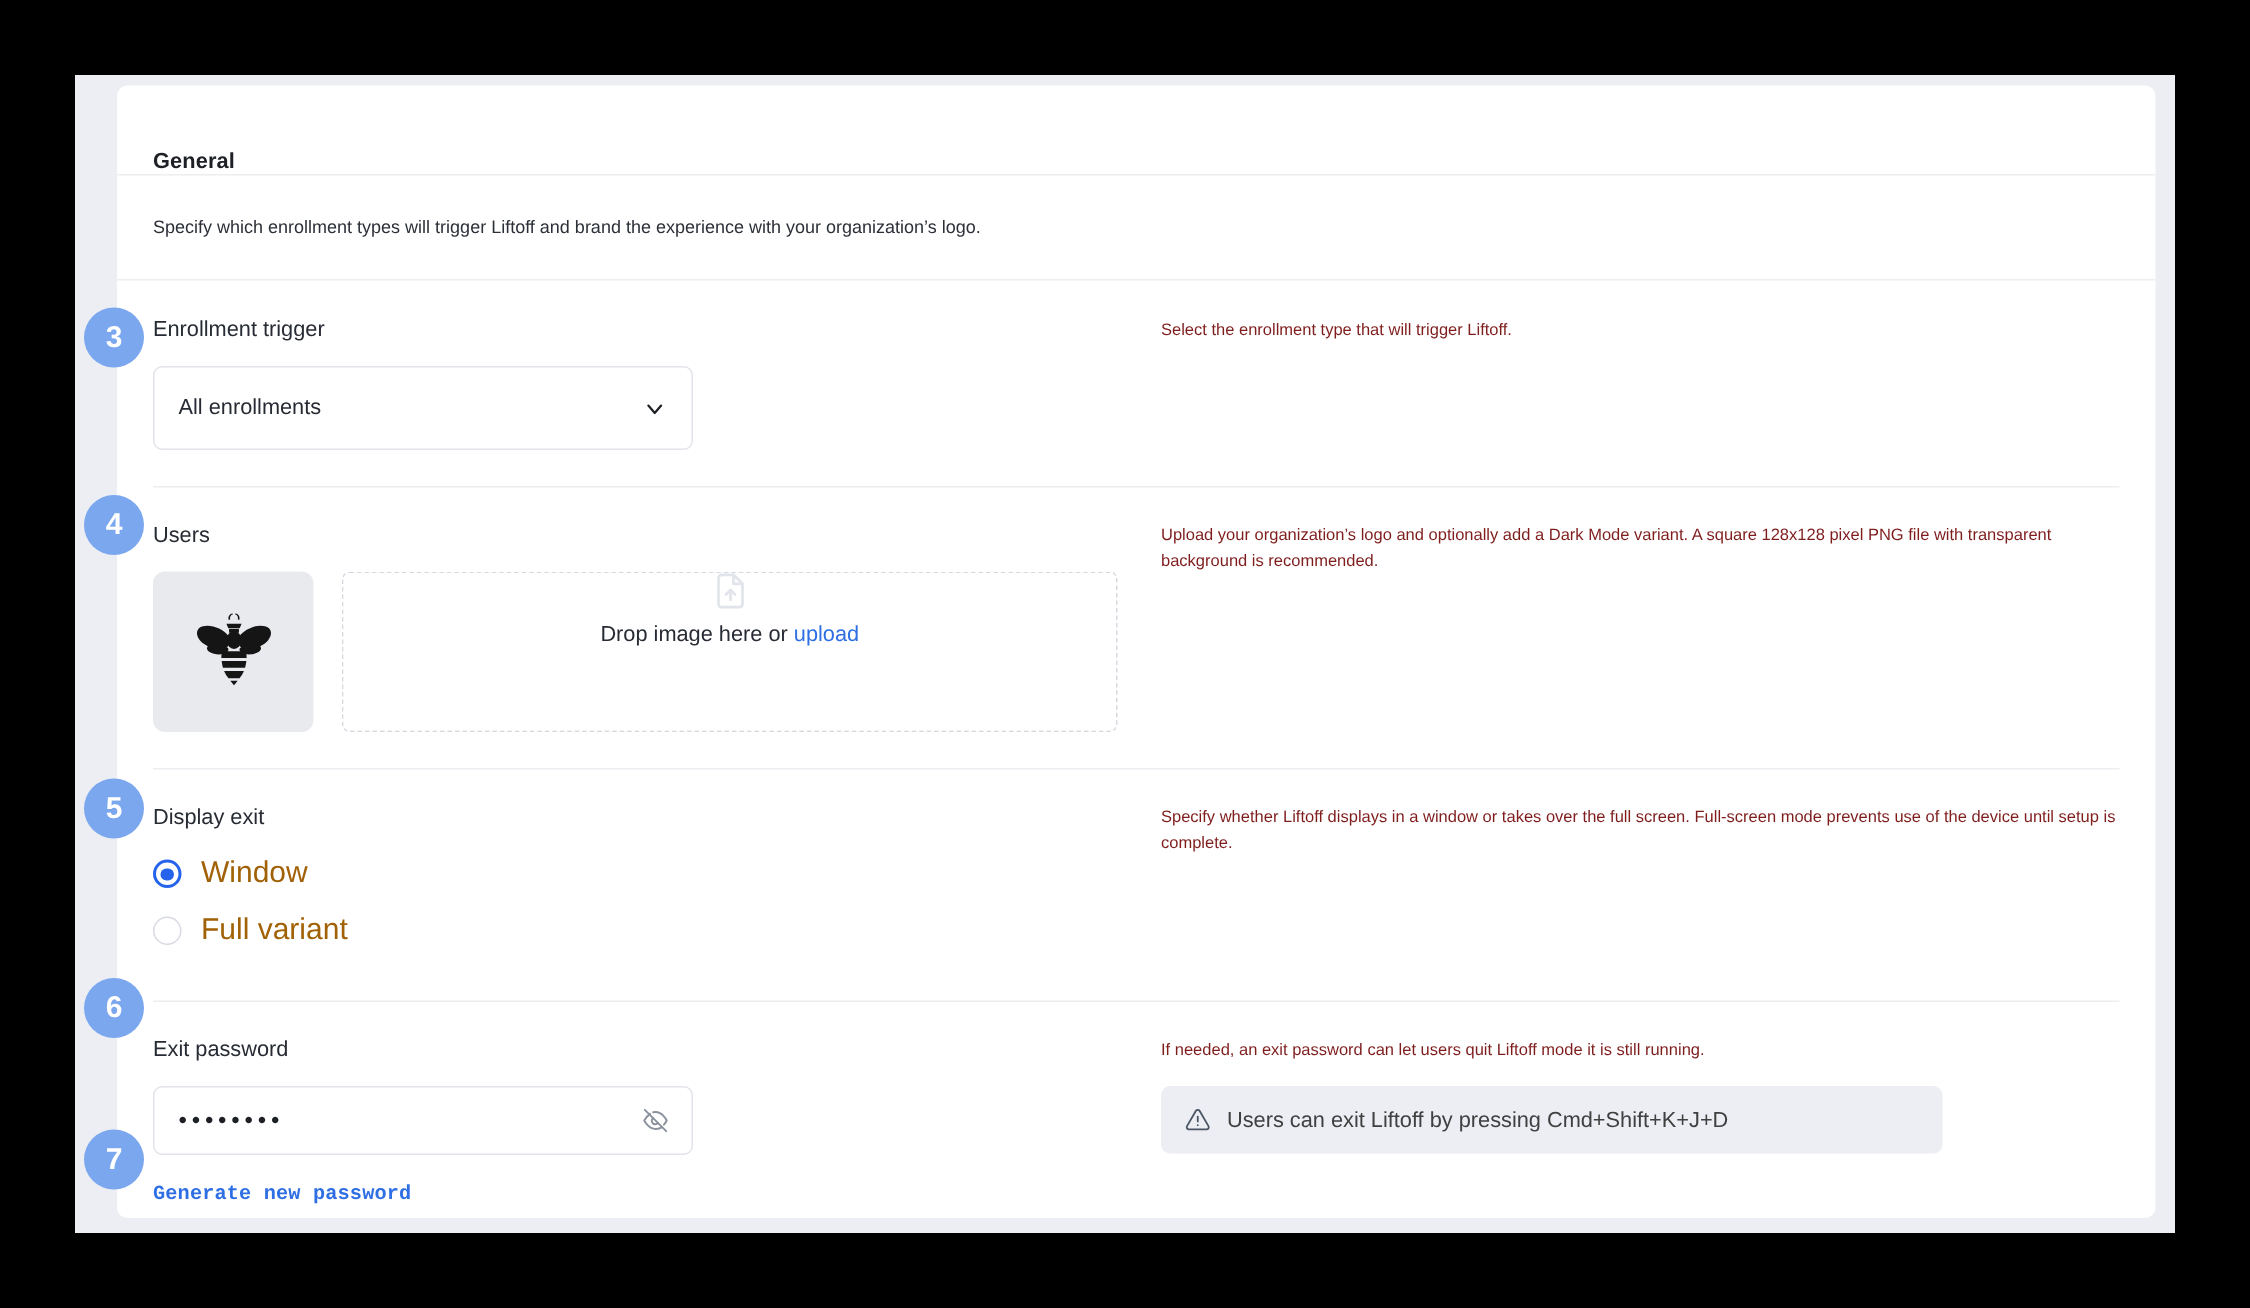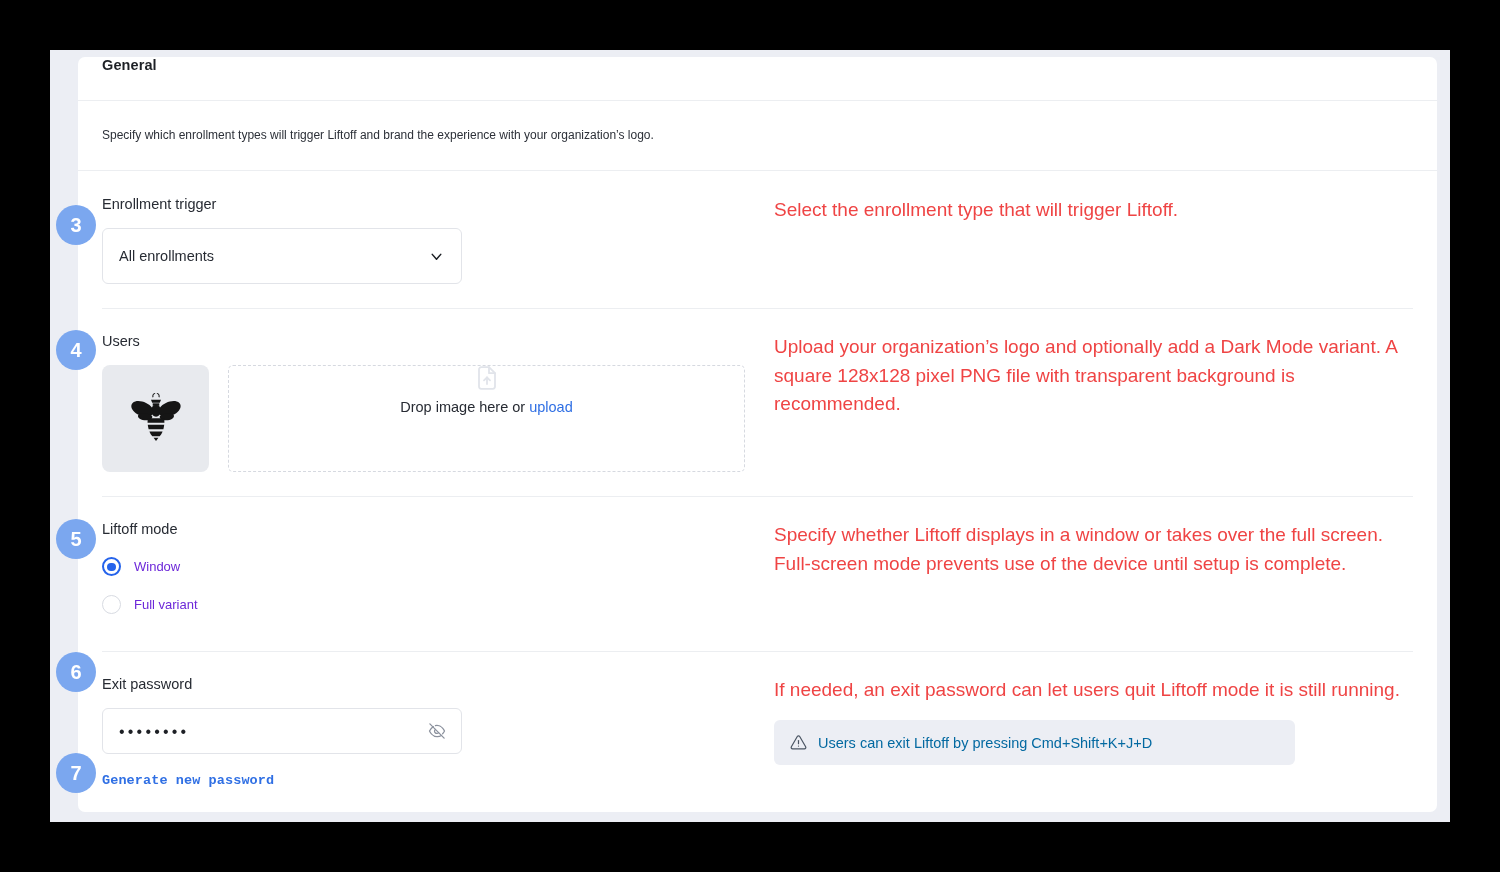--- a/index.html
+++ b/index.html
@@ -31,23 +31,23 @@
     top: 57px;
     width: 1359px;
     height: 755px;
     background: #ffffff;
     border-radius: 7px;
     overflow: hidden;
   }
 
   
   .card-header {
-    height: 44px;
-    display: flex;
-    align-items: flex-start;
+    height: 60px;
+    display: flex;
+    align-items: flex-end;
     padding: 0 24px;
     box-sizing: border-box;
     border-bottom: 1px solid #eceef1;
   }
   .card-header-title {
     font-size: 14.5px;
     font-weight: 700;
     color: #1d2025;
     letter-spacing: .1px;
   }
@@ -88,22 +88,22 @@
   }
 
   .field-label {
     font-size: 14.5px;
     color: #272b33;
     line-height: 1.3;
     margin-bottom: 14px;
     display: block;
   }
   .help-text {
-    font-size: 19px;
-    color: #ef4444;
+    font-size: 11px;
+    color: #7f1d1d;
     line-height: 1.5;
     max-width: 640px;
   }
 
   
   .select {
     width: 360px;
     height: 56px;
     box-sizing: border-box;
     border: 1px solid #e2e4e9;
@@ -182,21 +182,21 @@
     border: 2px solid #2563eb;
   }
   .radio-dot.checked::after {
     content: "";
     position: absolute;
     left: 3.2px; top: 3.2px;
     width: 8.6px; height: 8.6px;
     border-radius: 50%;
     background: #2563eb;
   }
-  .radio-label { font-size: 13px; color: #6d28d9; }
+  .radio-label { font-size: 20px; color: #a16207; }
 
   
   .pw-input {
     width: 360px;
     height: 46px;
     box-sizing: border-box;
     border: 1px solid #e2e4e9;
     border-radius: 6px;
     background: #fff;
     display: flex;
@@ -231,21 +231,21 @@
     width: 521px;
     box-sizing: border-box;
     background: #eceef4;
     border-radius: 6px;
     padding: 14px 16px;
     display: flex;
     align-items: center;
     gap: 11px;
   }
   .warn-icon { width: 17px; height: 17px; color: #4b5563; flex: 0 0 17px; display:block; }
-  .warn-text { font-size: 14.5px; color: #0369a1; }
+  .warn-text { font-size: 14.5px; color: #404040; }
 
   
   .badge {
     position: absolute;
     width: 40px;
     height: 40px;
     border-radius: 50%;
     background: #7ba7ef;
     color: #ffffff;
     font-size: 20px;
@@ -331,21 +331,21 @@
         </div>
       </div>
     </div>
     <div class="row-right">
       <div class="help-text">Upload your organization’s logo and optionally add a Dark Mode variant. A square 128x128 pixel PNG file with transparent background is recommended.</div>
     </div>
   </div>
 
   <div class="row">
     <div class="row-left">
-      <span class="field-label">Liftoff mode</span>
+      <span class="field-label">Display exit</span>
       <div class="radio-list">
         <div class="radio-item">
           <span class="radio-dot checked"></span>
           <span class="radio-label">Window</span>
         </div>
         <div class="radio-item">
           <span class="radio-dot"></span>
           <span class="radio-label">Full variant</span>
         </div>
       </div>

